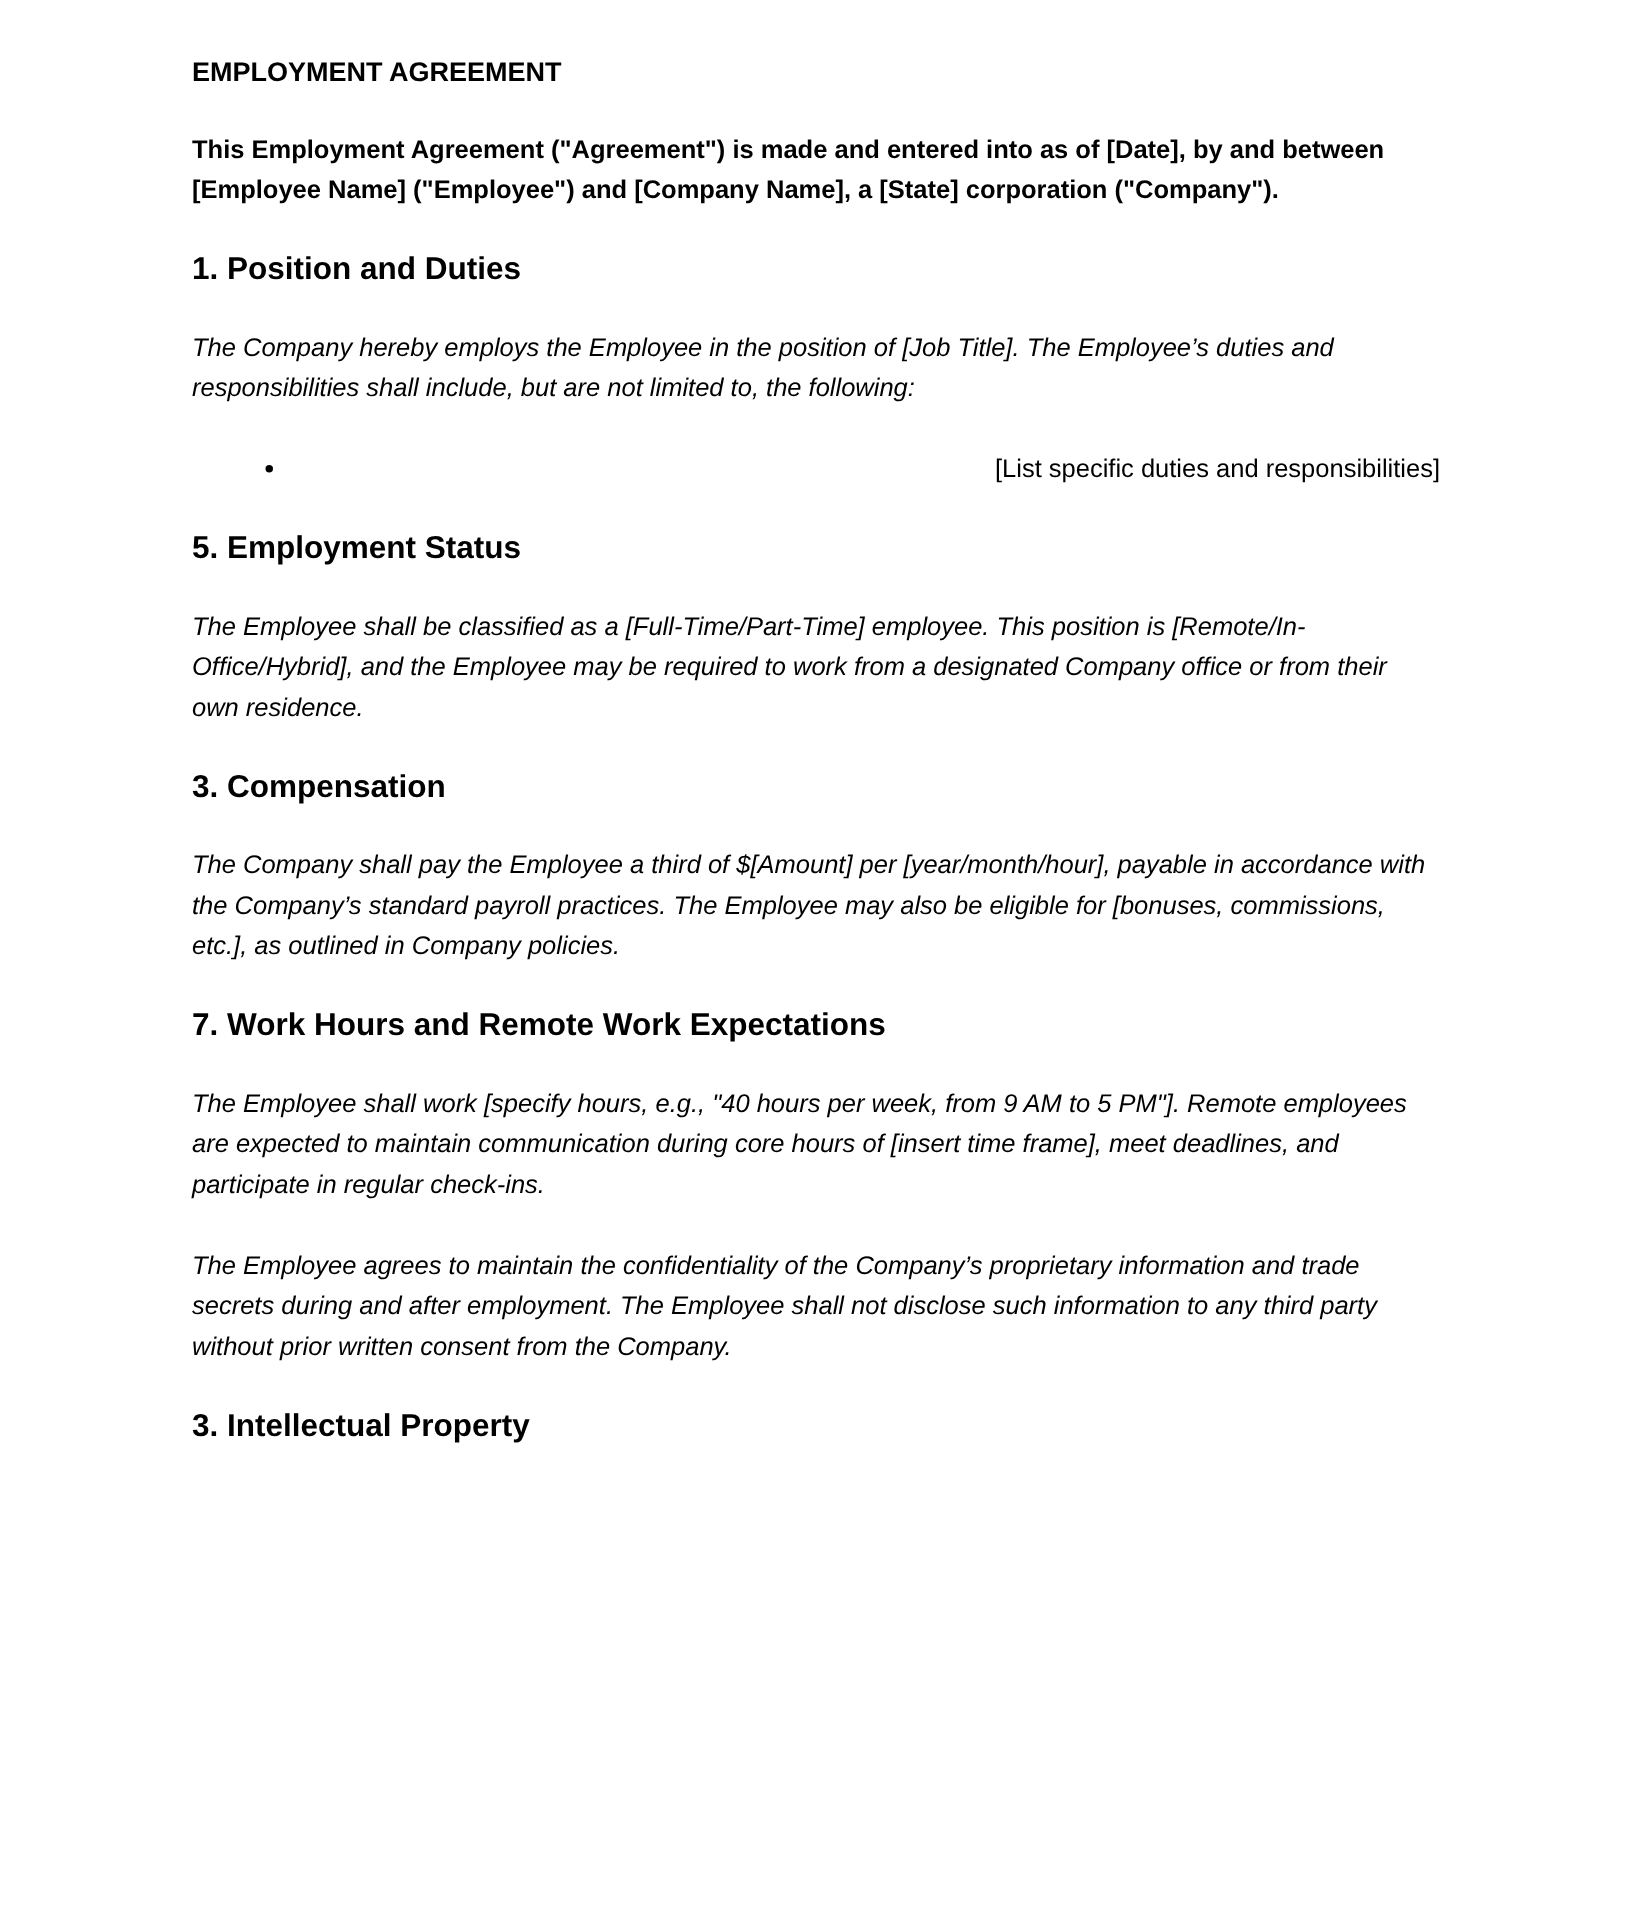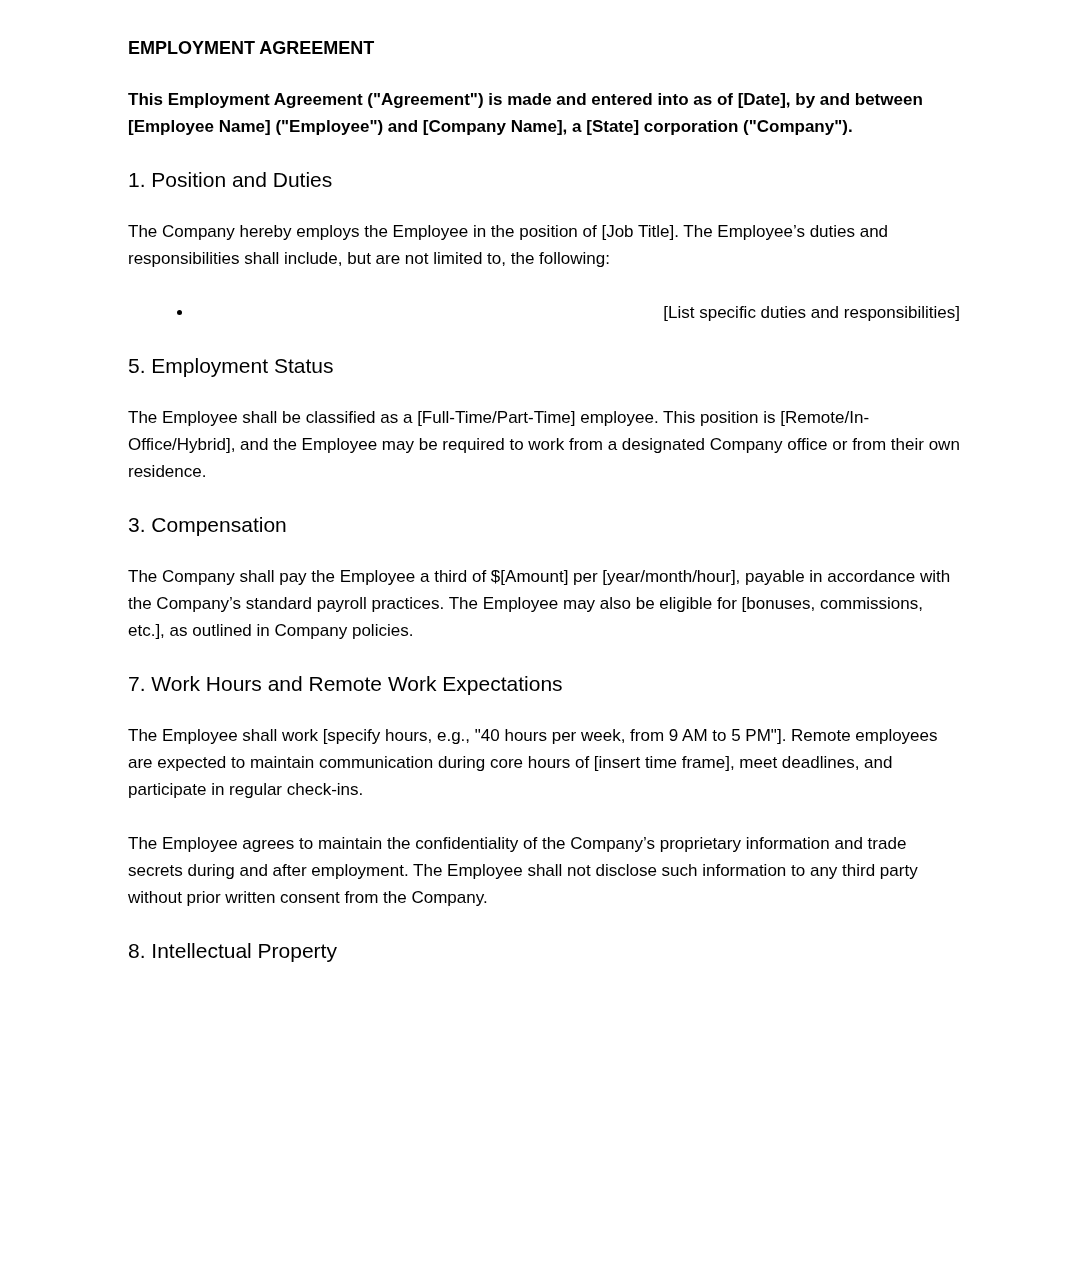--- a/index.html
+++ b/index.html
@@ -30,28 +30,29 @@
   }
   .intro {
     font-size: 17px;
     line-height: 27px;
     font-weight: bold;
     margin: 0 0 27px 0;
   }
   .section-heading {
     font-size: 21px;
     line-height: 26px;
-    font-weight: normal;
+    font-weight: bold;
     margin: 0 0 25px 0;
   }
   .body-para {
     font-size: 17px;
     line-height: 27px;
     font-weight: normal;
     margin: 0 0 27px 0;
+    font-style: italic;
   }
   .bullet-list {
     margin: 0 0 27px 0;
     padding: 0 0 0 66px;
     list-style: disc outside;
     text-align: right;
   }
   .bullet-list li {
     font-size: 17px;
     line-height: 27px;
@@ -90,16 +91,16 @@
   <div class="section">
     <h2 class="section-heading">7. Work Hours and Remote Work Expectations</h2>
     <p class="body-para">The Employee shall work [specify hours, e.g., "40 hours per week, from 9 AM to 5 PM"]. Remote employees are expected to maintain communication during core hours of [insert time frame], meet deadlines, and participate in regular check-ins.</p>
   </div>
 
   <div class="section">
     <p class="body-para">The Employee agrees to maintain the confidentiality of the Company’s proprietary information and trade secrets during and after employment. The Employee shall not disclose such information to any third party without prior written consent from the Company.</p>
   </div>
 
   <div class="section">
-    <h2 class="section-heading">8. Intellectual Property</h2>
+    <h2 class="section-heading">3. Intellectual Property</h2>
   </div>
 
 </div>
 
 </body></html>

